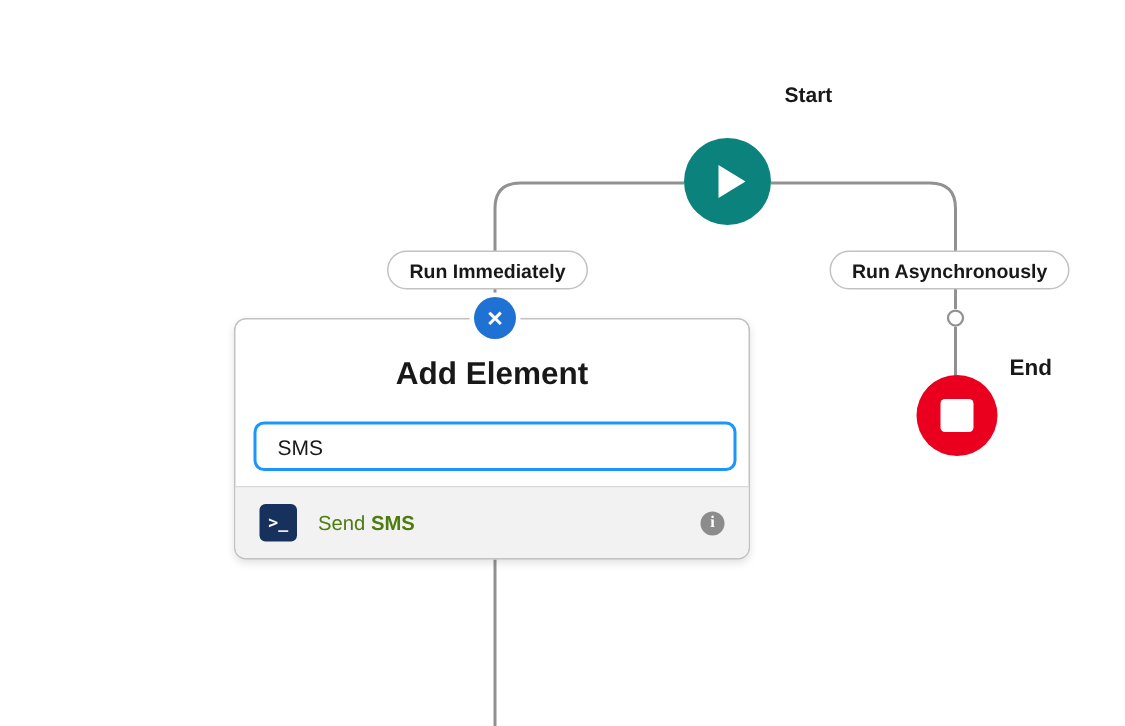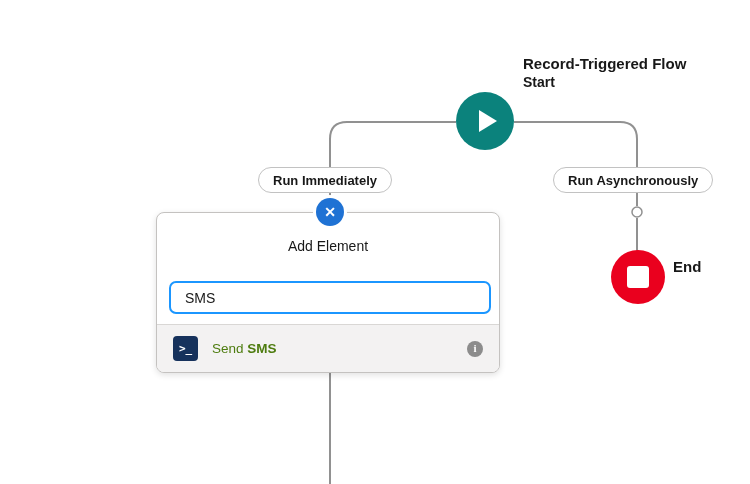--- a/index.html
+++ b/index.html
@@ -94,22 +94,22 @@
     width: 344px; height: 161px;
     background: #ffffff;
     border: 1px solid #c4c2c0;
     border-radius: 8px;
     box-shadow: 0 2px 6px rgba(0,0,0,0.12);
     z-index: 2;
   }
   .dialog-title {
     margin-top: 25px;
     text-align: center;
-    font-size: 14px;
-    font-weight: 400;
+    font-size: 21px;
+    font-weight: 700;
     color: #181818;
   }
   .search {
     position: absolute;
     left: 12px; top: 68px;
     width: 322px; height: 33px;
     border: 2px solid #1b96ff;
     border-radius: 7px;
     padding: 0 14px;
     font-family: "Liberation Sans", sans-serif;
@@ -173,21 +173,21 @@
     cursor: pointer;
   }
   .stop-sq {
     display: block;
     width: 22px; height: 22px;
     background: #ffffff;
     border-radius: 3px;
   }
   .end-label {
     position: absolute;
-    left: 673px; top: 258px;
+    left: 673px; top: 237px;
     font-size: 15px;
     font-weight: 700;
   }
 </style>
 </head>
 <body>
 
 <div class="canvas">
 
   <svg class="connectors" viewBox="0 0 750 484">
@@ -195,21 +195,20 @@
     <path d="M514,122 L620,122 Q637,122 637,139 L637,206" fill="none" stroke="#919191" stroke-width="2"></path>
     <circle cx="637" cy="212" r="5" fill="#ffffff" stroke="#919191" stroke-width="1.5"></circle>
     <path d="M637,218 L637,251" fill="none" stroke="#919191" stroke-width="2"></path>
     <path d="M330,373 L330,484" fill="none" stroke="#919191" stroke-width="2"></path>
   </svg>
 
   <div class="start-node">
     <span class="play"></span>
   </div>
   <div class="start-label">
-    <div class="start-title">Record-Triggered Flow</div>
     <div class="start-sub">Start</div>
   </div>
 
   <div class="pill pill-right">Run Asynchronously</div>
   <div class="pill pill-left">Run Immediately</div>
 
   <button class="close-btn">
     <span>✕</span>
   </button>
 

